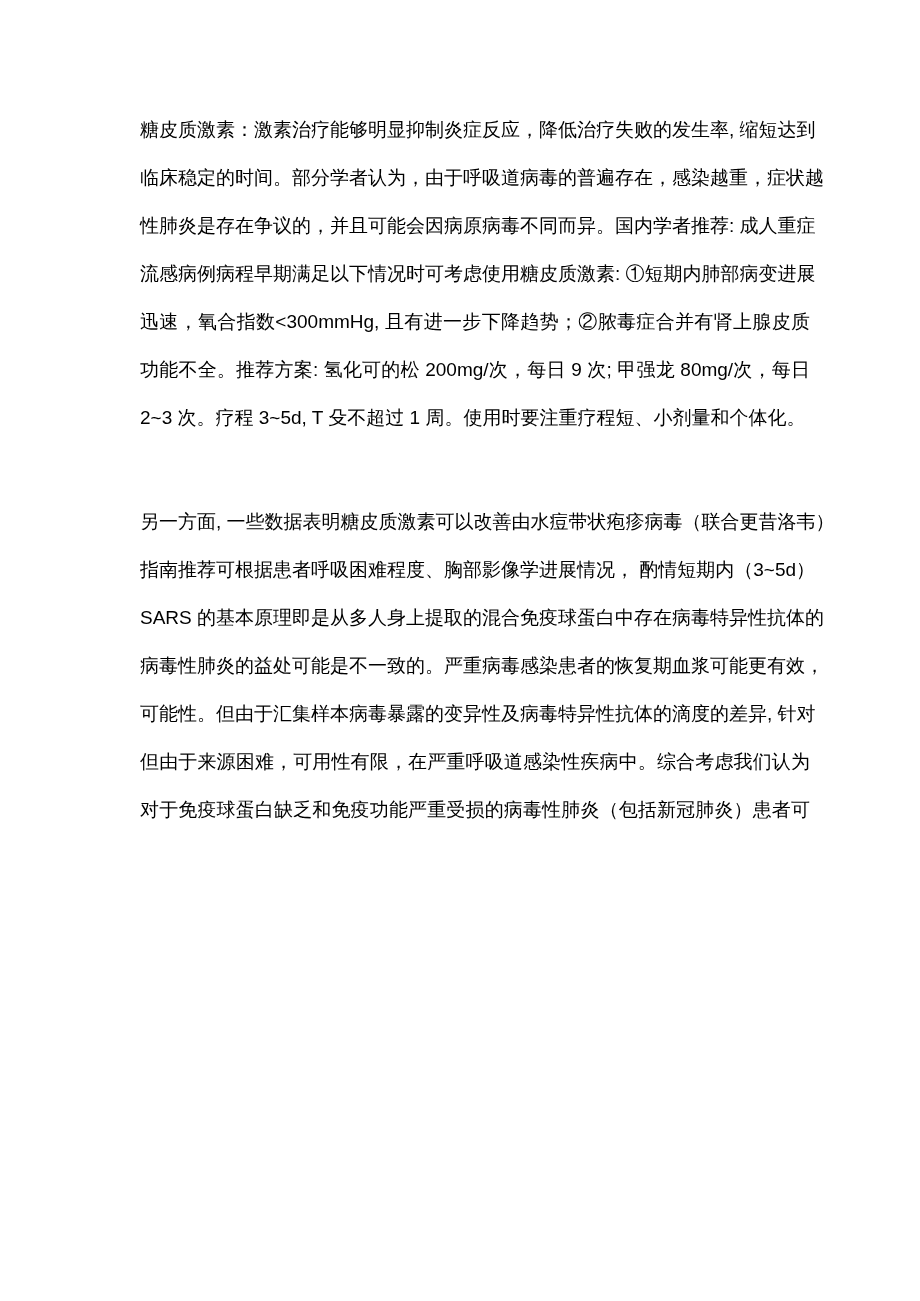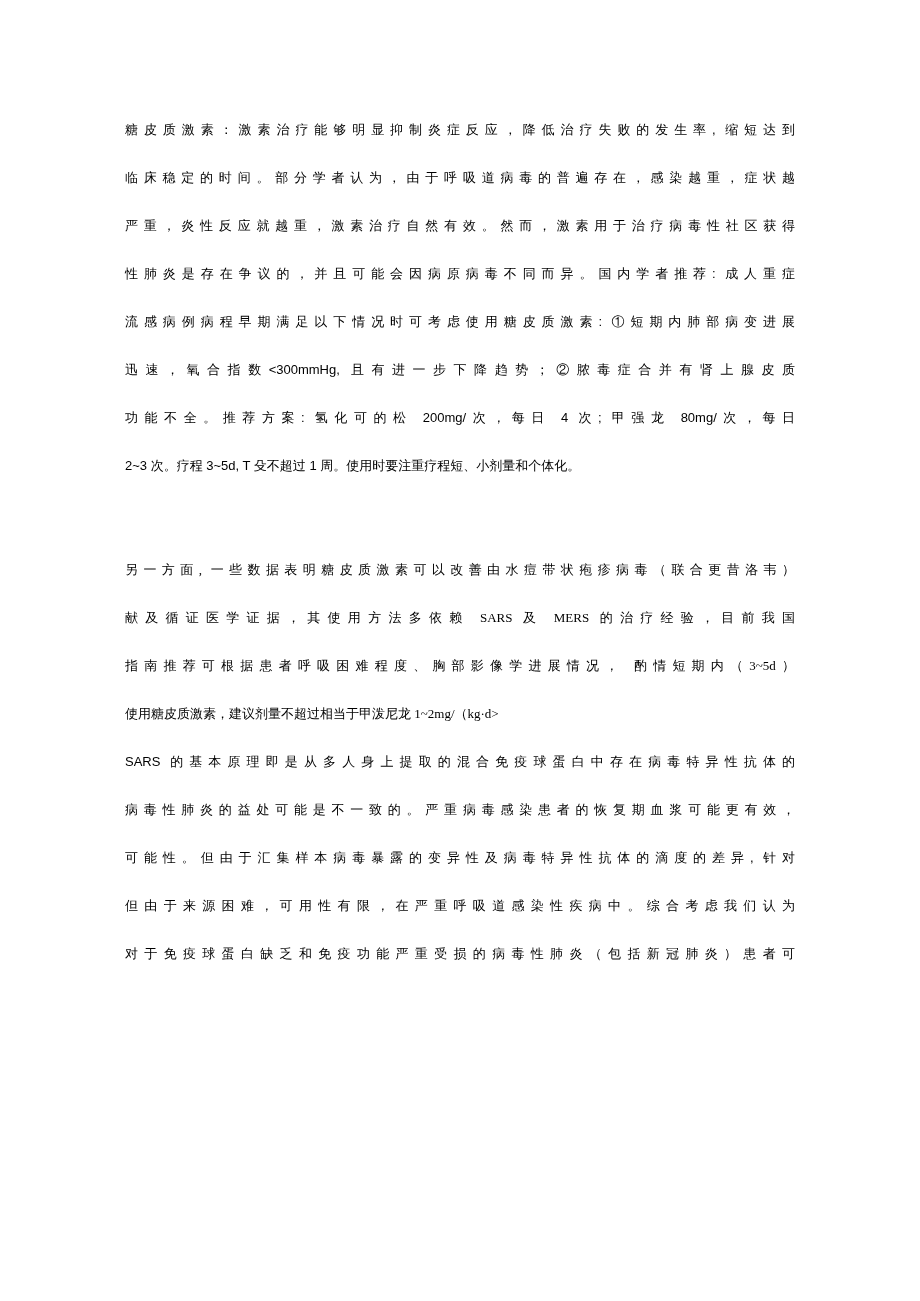--- a/index.html
+++ b/index.html
@@ -19,59 +19,56 @@
     height: 1301px;
     padding: 106px 125px 0 125px;
     background: #ffffff;
     overflow: hidden;
   }
   .block {
     width: 670px;
   }
   .block.gap-before {
     margin-top: 56px;
-    font-family: Liberation Serif, serif;
   }
   .line {
     width: 670px;
     height: 48px;
     line-height: 48px;
-    font-size: 13px;
+    font-size: 19px;
     color: #000000;
     white-space: nowrap;
     text-align: justify;
     text-align-last: justify;
     overflow: visible;
+    margin-left: 15px;
   }
   .line.end {
     text-align: right;
     text-align-last: left;
   }
 </style>
 </head>
 <body>
 
 <div class="page">
 
   <div class="block">
     <div class="line">糖皮质激素：激素治疗能够明显抑制炎症反应，降低治疗失败的发生率, 缩短达到</div>
     <div class="line">临床稳定的时间。部分学者认为，由于呼吸道病毒的普遍存在，感染越重，症状越</div>
-    <div class="line">严重，炎性反应就越重，激素治疗自然有效。然而，激素用于治疗病毒性社区获得</div>
     <div class="line">性肺炎是存在争议的，并且可能会因病原病毒不同而异。国内学者推荐: 成人重症</div>
     <div class="line">流感病例病程早期满足以下情况时可考虑使用糖皮质激素: ①短期内肺部病变进展</div>
     <div class="line">迅速，氧合指数&lt;300mmHg, 且有进一步下降趋势；②脓毒症合并有肾上腺皮质</div>
-    <div class="line">功能不全。推荐方案: 氢化可的松 200mg/次，每日 4 次; 甲强龙 80mg/次，每日</div>
+    <div class="line">功能不全。推荐方案: 氢化可的松 200mg/次，每日 9 次; 甲强龙 80mg/次，每日</div>
     <div class="line end">2~3 次。疗程 3~5d, T 殳不超过 1 周。使用时要注重疗程短、小剂量和个体化。</div>
   </div>
 
   <div class="block gap-before">
     <div class="line">另一方面, 一些数据表明糖皮质激素可以改善由水痘带状疱疹病毒（联合更昔洛韦）</div>
-    <div class="line">献及循证医学证据，其使用方法多依赖 SARS 及 MERS 的治疗经验，目前我国</div>
     <div class="line">指南推荐可根据患者呼吸困难程度、胸部影像学进展情况， 酌情短期内（3~5d）</div>
-    <div class="line end">使用糖皮质激素，建议剂量不超过相当于甲泼尼龙 1~2mg/（kg·d&gt;</div>
   </div>
 
 
   <div class="block">
     <div class="line">SARS 的基本原理即是从多人身上提取的混合免疫球蛋白中存在病毒特异性抗体的</div>
     <div class="line">病毒性肺炎的益处可能是不一致的。严重病毒感染患者的恢复期血浆可能更有效，</div>
     <div class="line">可能性。但由于汇集样本病毒暴露的变异性及病毒特异性抗体的滴度的差异, 针对</div>
     <div class="line">但由于来源困难，可用性有限，在严重呼吸道感染性疾病中。综合考虑我们认为</div>
     <div class="line">对于免疫球蛋白缺乏和免疫功能严重受损的病毒性肺炎（包括新冠肺炎）患者可</div>
   </div>

